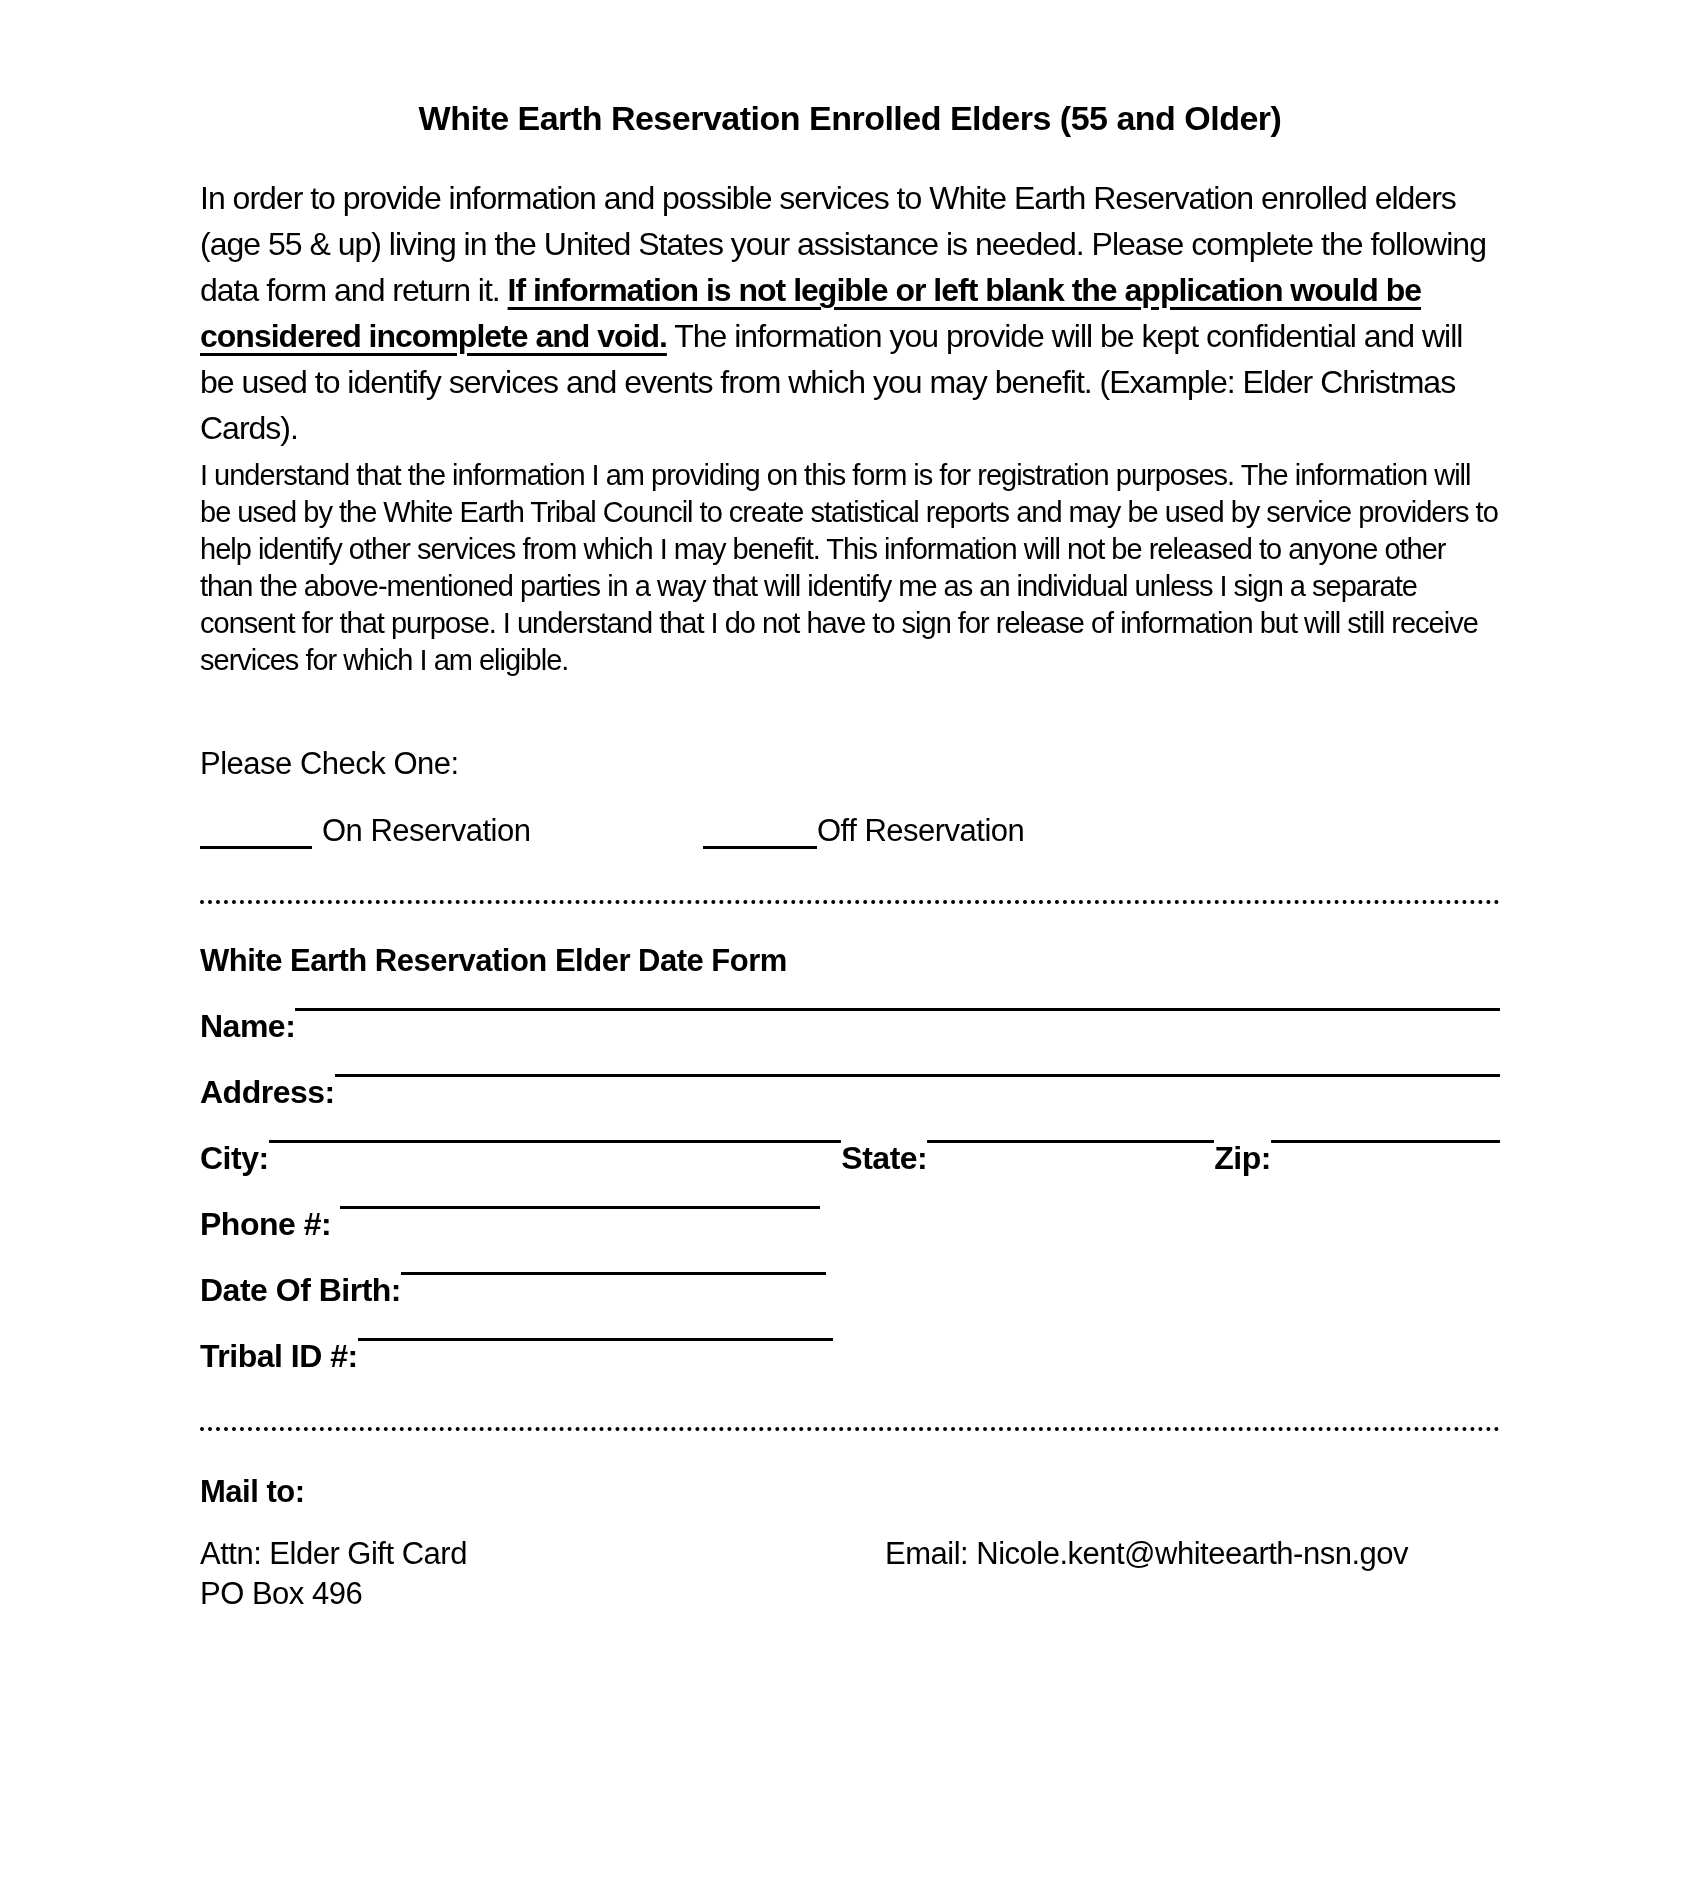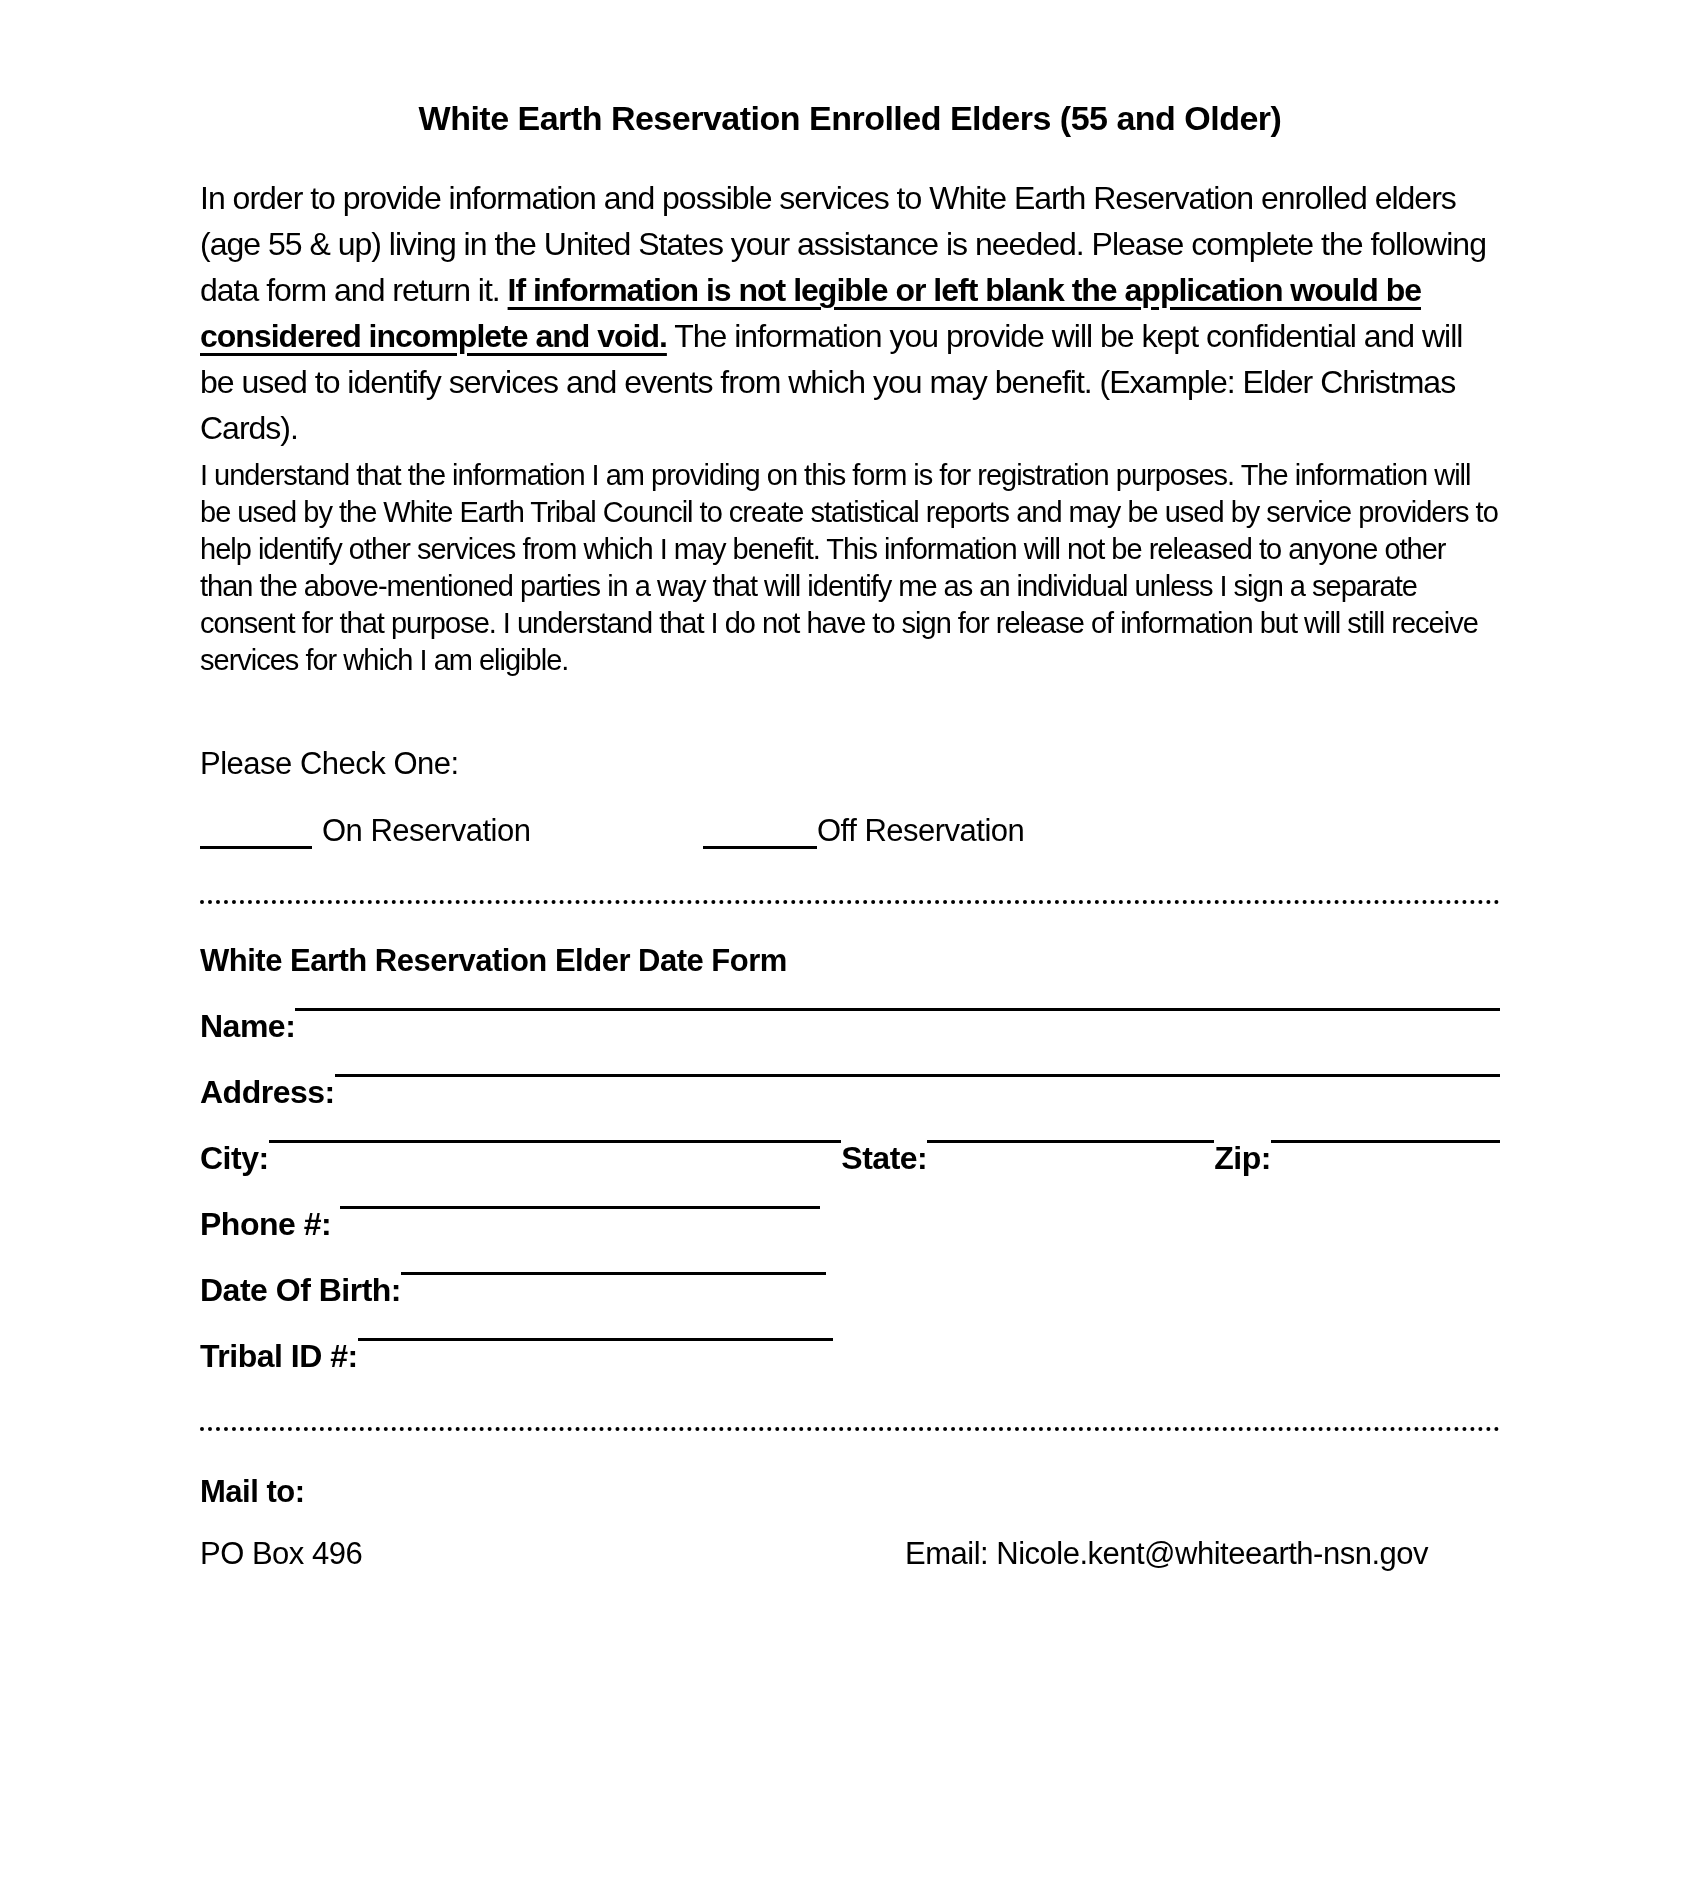--- a/index.html
+++ b/index.html
@@ -88,21 +88,21 @@
   .mail-heading{
     font-weight:700;font-size:31px;line-height:37px;letter-spacing:-0.5px;
     margin:42px 0 0 0;
   }
   .mail-block{
     position:relative;
     font-size:31px;line-height:40px;letter-spacing:-0.5px;
     margin:24px 0 0 0;
   }
   .mail-line{display:block;}
-  .email{position:absolute;left:705px;top:0;}
+  .email{position:absolute;left:685px;top:0;}
 </style>
 </head>
 <body>
 
 <div class="page">
 
 
   <h2 class="doc-subtitle">White Earth Reservation Enrolled Elders (55 and Older)</h2>
 
   <p class="intro"><span>In order to provide information and possible services to White Earth Reservation enrolled elders (age 55 &amp; up) living in the United States your assistance is needed. Please complete the following data form and return it. </span><span class="emph">If information is not legible or left blank the application would be considered incomplete and void.</span><span> The information you provide will be kept confidential and will be used to identify services and events from which you may benefit. (Example: Elder Christmas Cards).</span></p>
@@ -153,17 +153,18 @@
     <span class="lbl">Tribal ID #:</span>
     <span class="fill tribal"></span>
   </div>
 
 
   <div class="dotted second"></div>
 
   <div class="mail-heading">Mail to:</div>
 
   <div class="mail-block">
+    <span class="mail-line">Attn: Elder Gift Card</span>
     <span class="mail-line">PO Box 496</span>
     <span class="email">Email: Nicole.kent@whiteearth-nsn.gov</span>
   </div>
 
 </div>
 
 </body></html>

